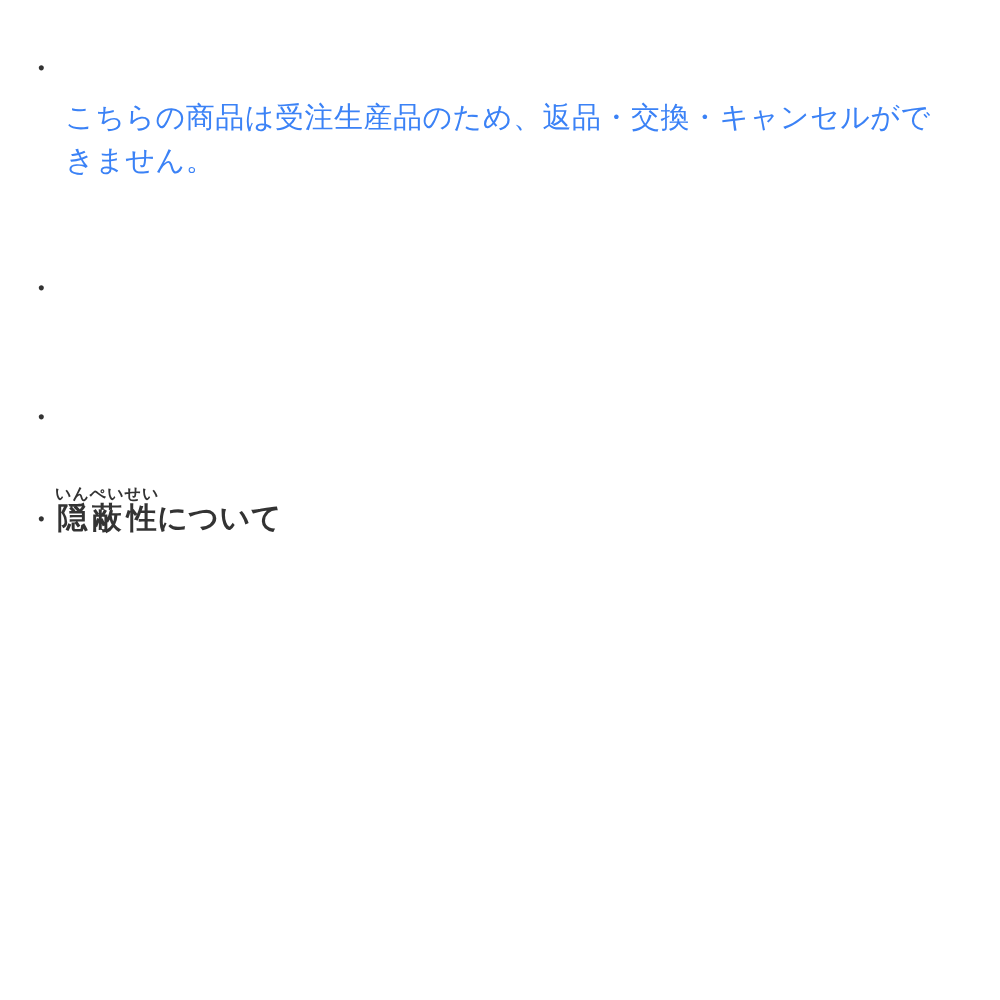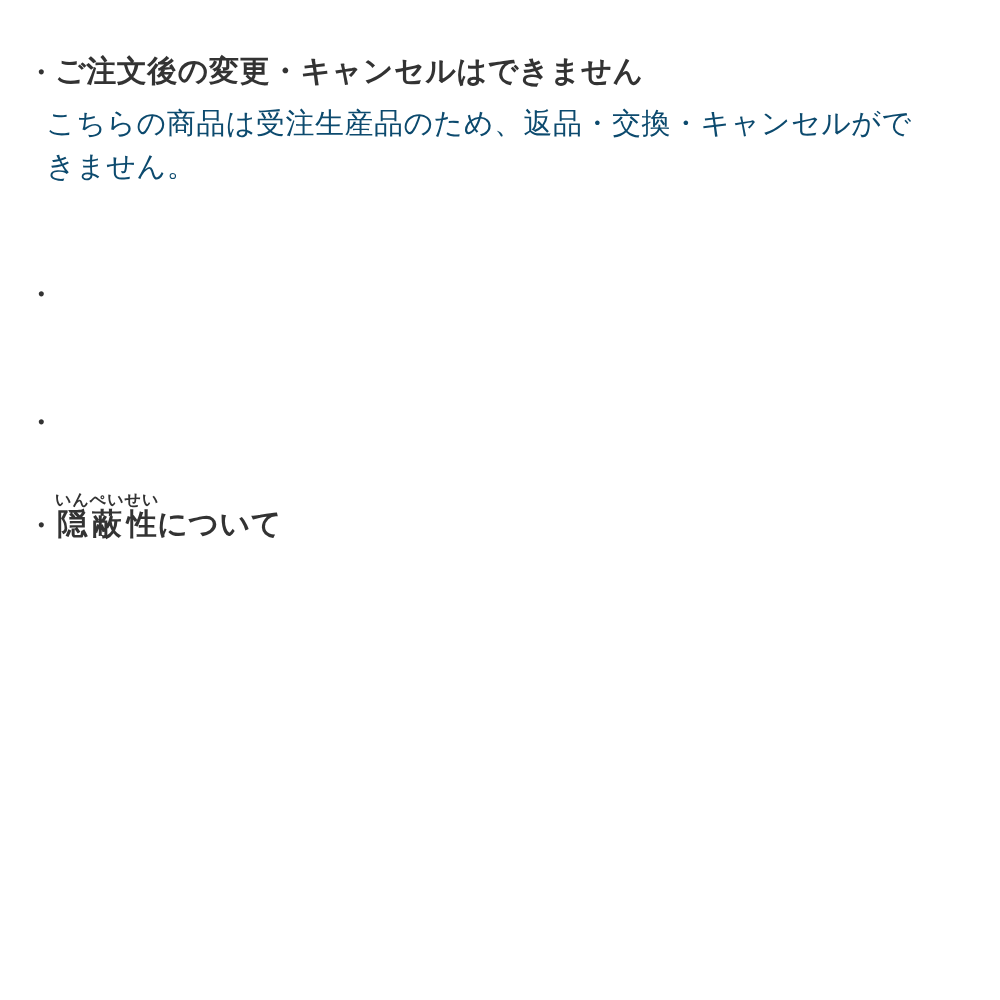--- a/index.html
+++ b/index.html
@@ -28,24 +28,24 @@
   }
   .bullet {
     flex: 0 0 27px;
     width: 27px;
     font-size: 26px;
     font-weight: 700;
     color: #333333;
   }
   .heading-text { display: inline-block; }
   .body-text {
-    margin: 10px 0 0 18px;
+    margin: 10px 0 0 37px;
     font-size: 29px;
     font-weight: 400;
-    color: #0c4a6e;
+    color: #3b82f6;
     line-height: 1.48;
     letter-spacing: 0.5px;
     white-space: pre-line;
   }
   .section-lot { margin-bottom: 50px; }
   ruby { ruby-position: over; }
   ruby rt {
     font-size: 16px;
     font-weight: 700;
     color: #333333;
@@ -55,21 +55,20 @@
   }
 </style>
 </head>
 <body>
 
 <div class="page">
 
   <div class="section">
     <h2 class="heading">
       <span class="bullet">・</span>
-      <span class="heading-text">ご注文後の変更・キャンセルはできません</span>
     </h2>
     <p class="body-text">こちらの商品は受注生産品のため、返品・交換・キャンセルがで
 きません。</p>
   </div>
 
   <div class="section" style="margin-bottom: 92px;">
     <h2 class="heading">
       <span class="bullet">・</span>
     </h2>
   </div>

